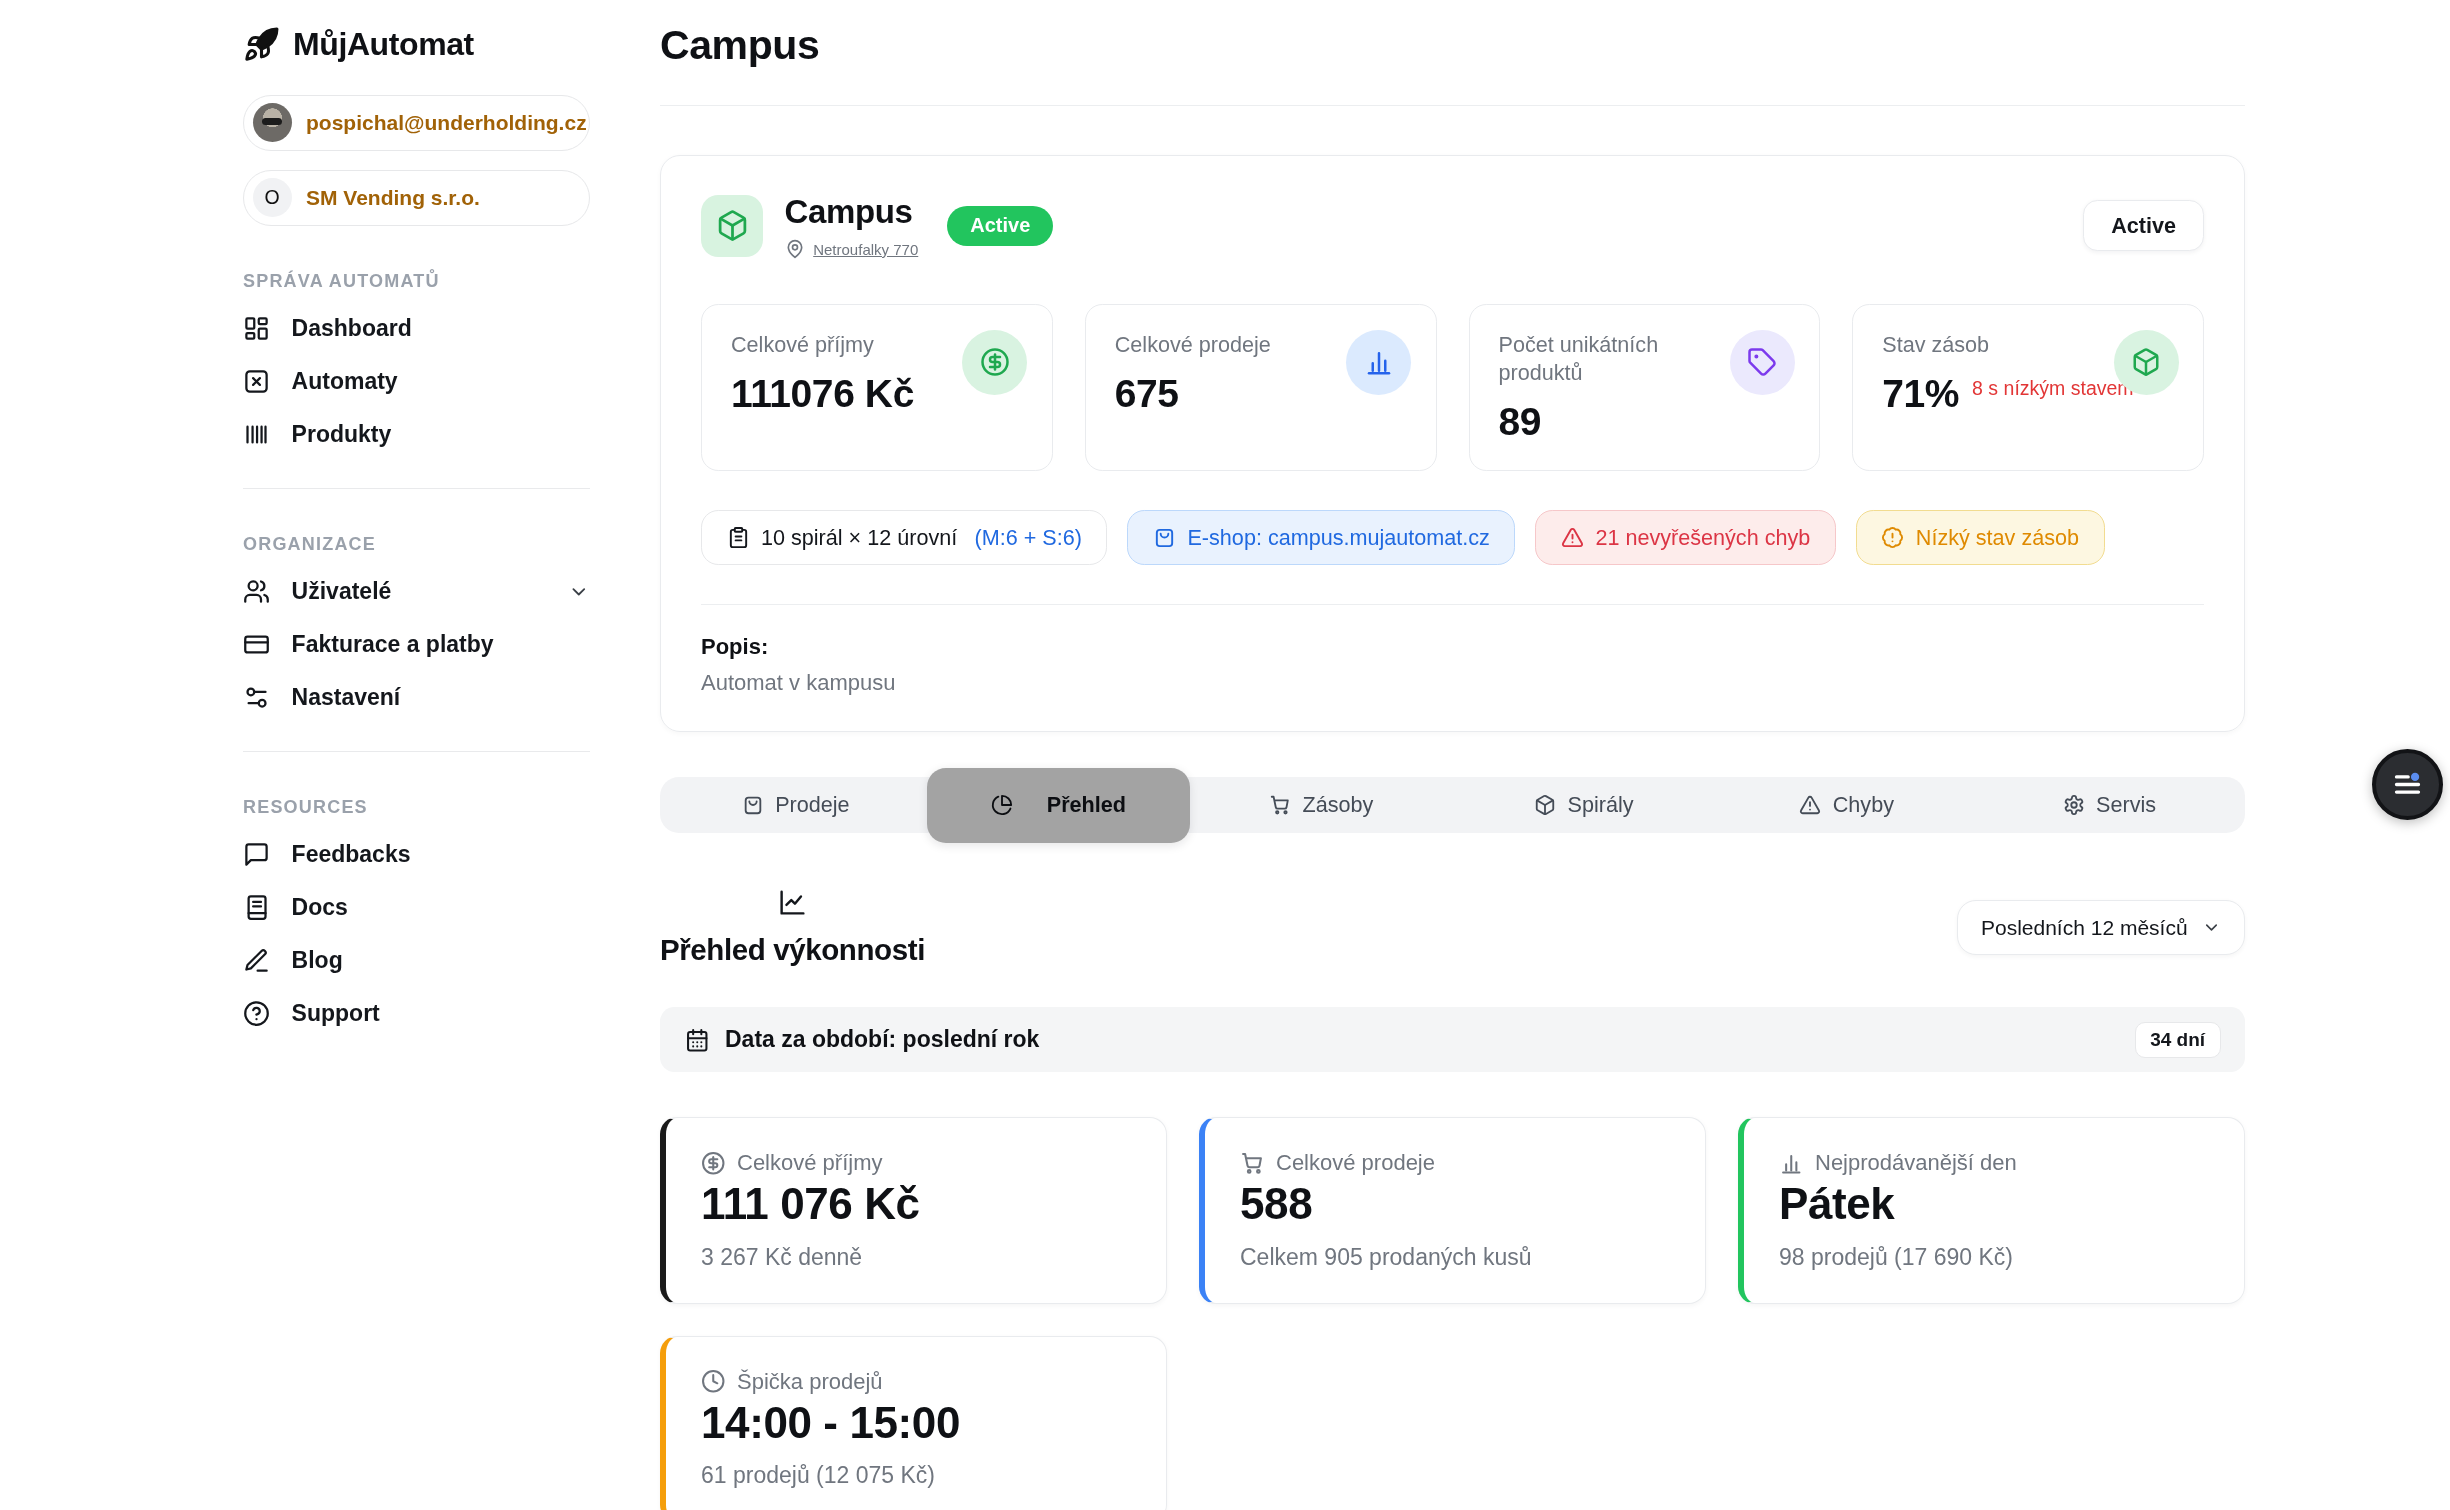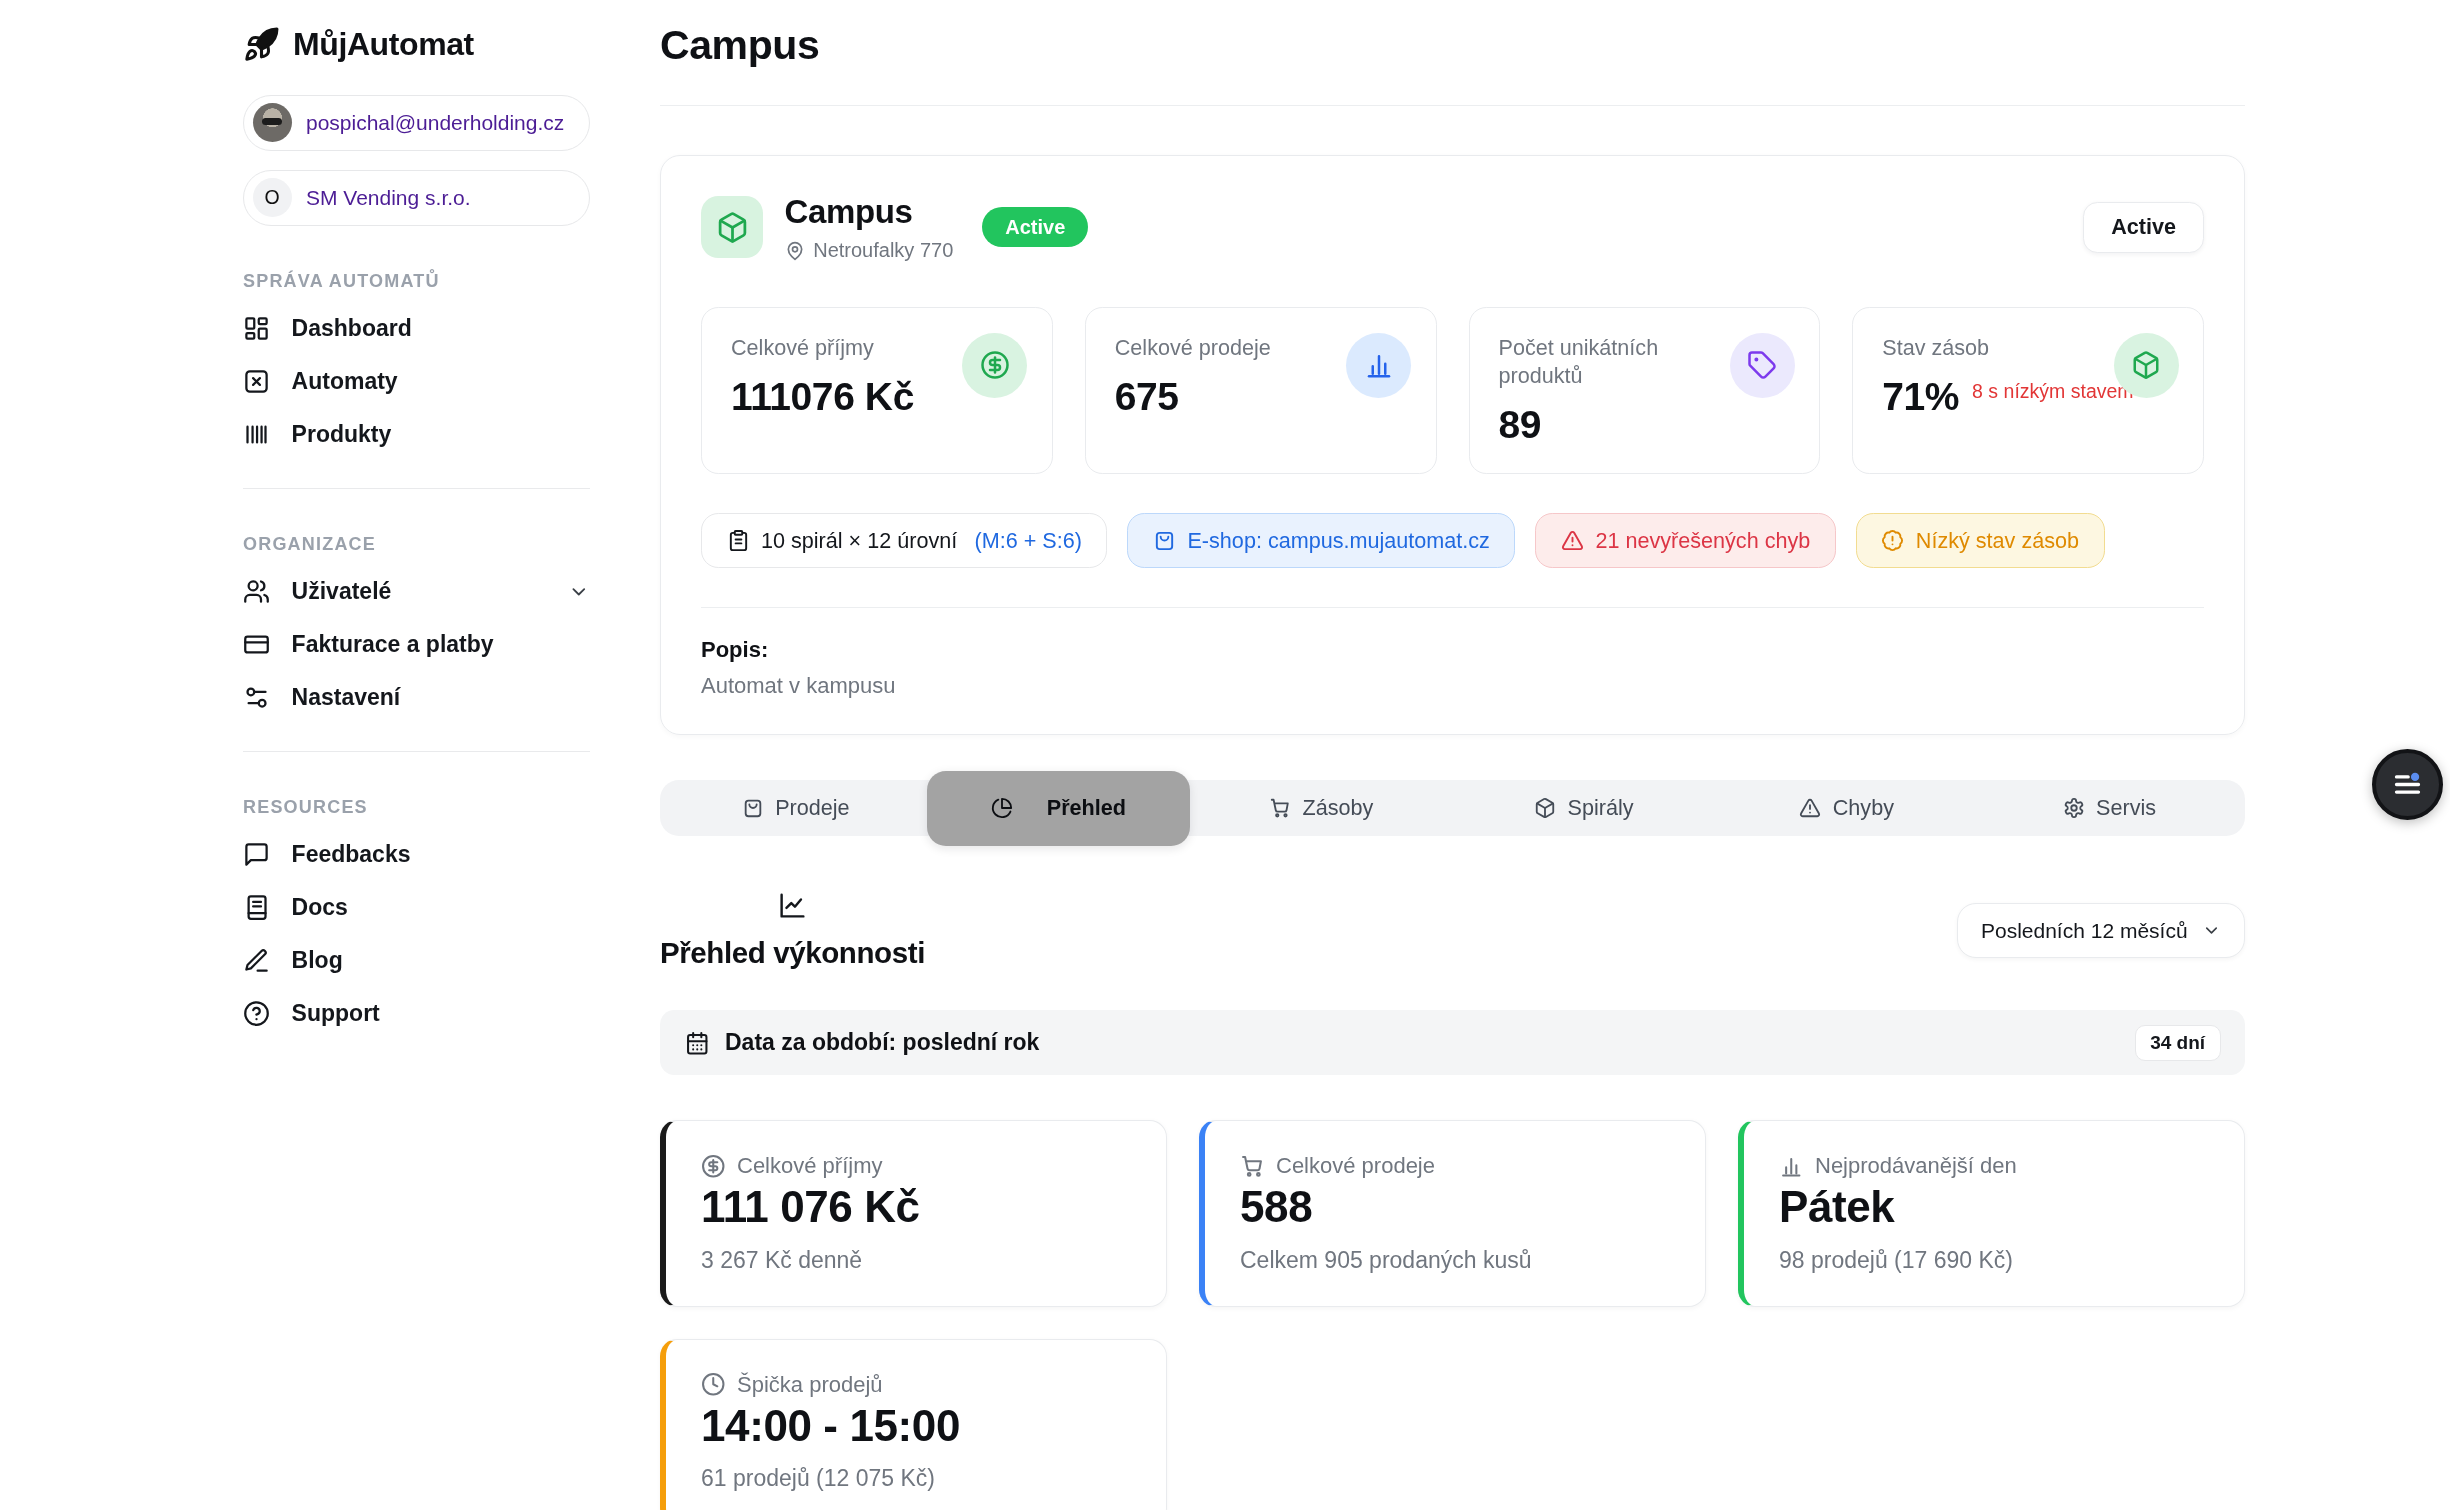--- a/index.html
+++ b/index.html
@@ -18,21 +18,21 @@
   .pill-btn { display:flex; align-items:center; gap:14.4px; border:1.4px solid #e7e8ea;
     border-radius:720px; padding:7.2px 17.3px 7.2px 8.6px; margin-top:32px; background:#fff;
     height:56px; cursor:pointer; }
   .pill-btn + .pill-btn { margin-top:19px; }
   .avatar { width:39px; height:39px; border-radius:50%; flex:0 0 39px;
     background:radial-gradient(circle at 50% 38%, #b9b2a6 0 30%, #6d6a66 31% 100%); overflow:hidden; position:relative; }
   .avatar::after { content:""; position:absolute; left:9.4px; top:14.4px; width:20px; height:7.2px;
     background:#1c1c1c; border-radius:3.6px; }
   .org-circle { width:39px; height:39px; border-radius:50%; flex:0 0 39px; background:#f1f2f4;
     display:flex; align-items:center; justify-content:center; font-size:19.5px; color:#111; }
-  .pill-label { font-size:21px; color:#4c1d95; font-weight:400; white-space:nowrap; }
+  .pill-label { font-size:21px; color:#a16207; font-weight:700; white-space:nowrap; }
 
   .section-label { font-size:18px; font-weight:700; color:#9aa1ab; letter-spacing:1.2px;
     margin-top:45px; }
   .nav { margin-top:10px;text-align:right; }
   .nav-item { display:flex; align-items:center; gap:21.6px; height:53px; cursor:pointer;
     font-size:23px; font-weight:600; color:#14171c; }
   .nav-item svg { width:27px; height:27px; color:#14171c; }
   .nav-item .chev { margin-left:auto; width:21.6px; height:21.6px; color:#3a3f46; }
   .side-divider { border-top:1.4px solid #e9eaec; margin:27px 0 0 0; }
 
@@ -44,21 +44,21 @@
 
   
   .machine-card { margin-top:49px; border:1.4px solid #e9ebee; border-radius:20px; padding:37px 40px 35px;
     box-shadow:0 1.4px 5.8px rgba(15,20,30,.03); }
   .mc-head { display:flex; align-items:center; }
   .mc-iconbox { width:62px; height:62px; border-radius:17.3px; background:#d8f3e0; color:#1fa84f;
     display:flex; align-items:center; justify-content:center; }
   .mc-iconbox svg { width:33px; height:33px; }
   .mc-titleblock { margin-left:21.6px; }
   .mc-title { font-size:33px; font-weight:700; letter-spacing:-0.4px; }
-  .mc-loc { display:flex; align-items:center; gap:8.6px; margin-top:8.6px; color:#70767f; font-size:20px; }
+  .mc-loc { display:flex; align-items:center; gap:8.6px; margin-top:8.6px; color:#70767f; font-size:15px;text-decoration:underline; }
   .mc-loc svg { width:20px; height:20px; color:#70767f; }
   .mc-badge { margin-left:29px; color:#fff; font-size:20px; font-weight:700;
     padding:8.6px 23px; border-radius:720px; }
   .mc-activebtn { margin-left:auto; background:#fff; border:1.4px solid #e9ebee; border-radius:14.4px;
     padding:11.5px 27px; font-size:21.6px; font-weight:600; color:#14171c; cursor:pointer;
     box-shadow:0 1.4px 4.3px rgba(15,20,30,.05); }
 
   .mc-stats { display:grid; grid-template-columns:repeat(4,1fr); gap:32px; margin-top:45px; }
   .stat-card { position:relative; border:1.4px solid #e9ebee; border-radius:17.3px; padding:26px 29px;
     min-height:167px; background:#fff; }

